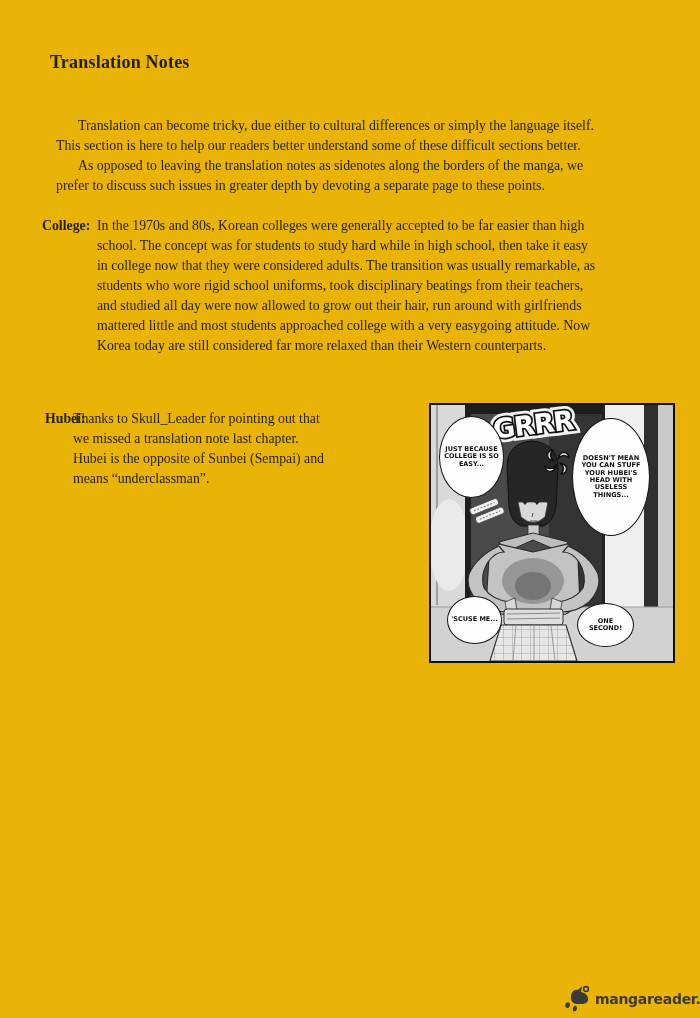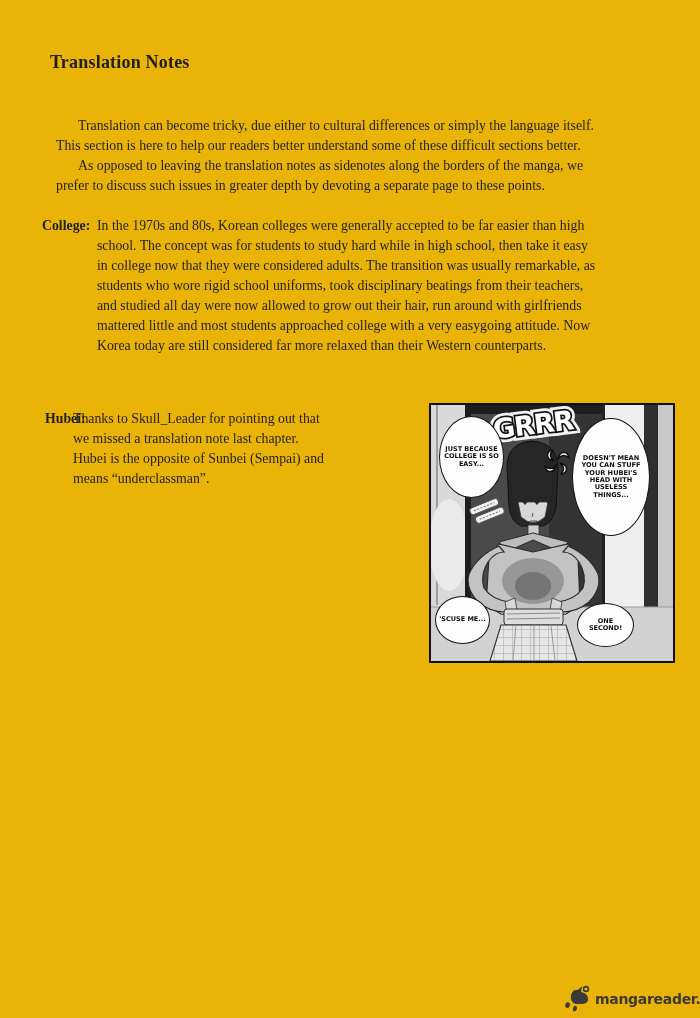--- a/index.html
+++ b/index.html
@@ -25,21 +25,21 @@
   
   .panel{position:absolute;left:429px;top:403px;width:246px;height:260px;
          border:2px solid #101010;box-sizing:border-box;background:#cfcfcf;overflow:hidden;}
   .scene{position:absolute;left:0;top:0;}
   .bubble{position:absolute;background:#fdfdfd;border:1.5px solid #141414;border-radius:50%;
           display:flex;align-items:center;justify-content:center;text-align:center;
           font-family:"DejaVu Sans",sans-serif;font-weight:bold;font-size:6.5px;line-height:7.4px;
           color:#101010;padding:2px 3px;box-sizing:border-box;z-index:3;}
   #b-tl{left:8px;top:11px;width:65px;height:82px;}
   #b-tr{left:141px;top:13px;width:78px;height:118px;font-size:6.6px;}
-  #b-bl{left:4px;top:191px;width:55px;height:48px;text-align:center;}
+  #b-bl{left:16px;top:191px;width:55px;height:48px;text-align:center;}
   #b-br{left:146px;top:198px;width:57px;height:44px;}
   .grrr{position:absolute;left:56px;top:-2px;z-index:2;transform:rotate(-7deg);}
 
   
   .watermark{position:absolute;left:562px;top:985px;display:flex;align-items:center;gap:3px;}
   .wm-text{font-family:"DejaVu Sans",sans-serif;font-weight:bold;font-size:14px;
            color:#3a3a3a;letter-spacing:-.3px;}
 </style>
 </head>
 <body>

